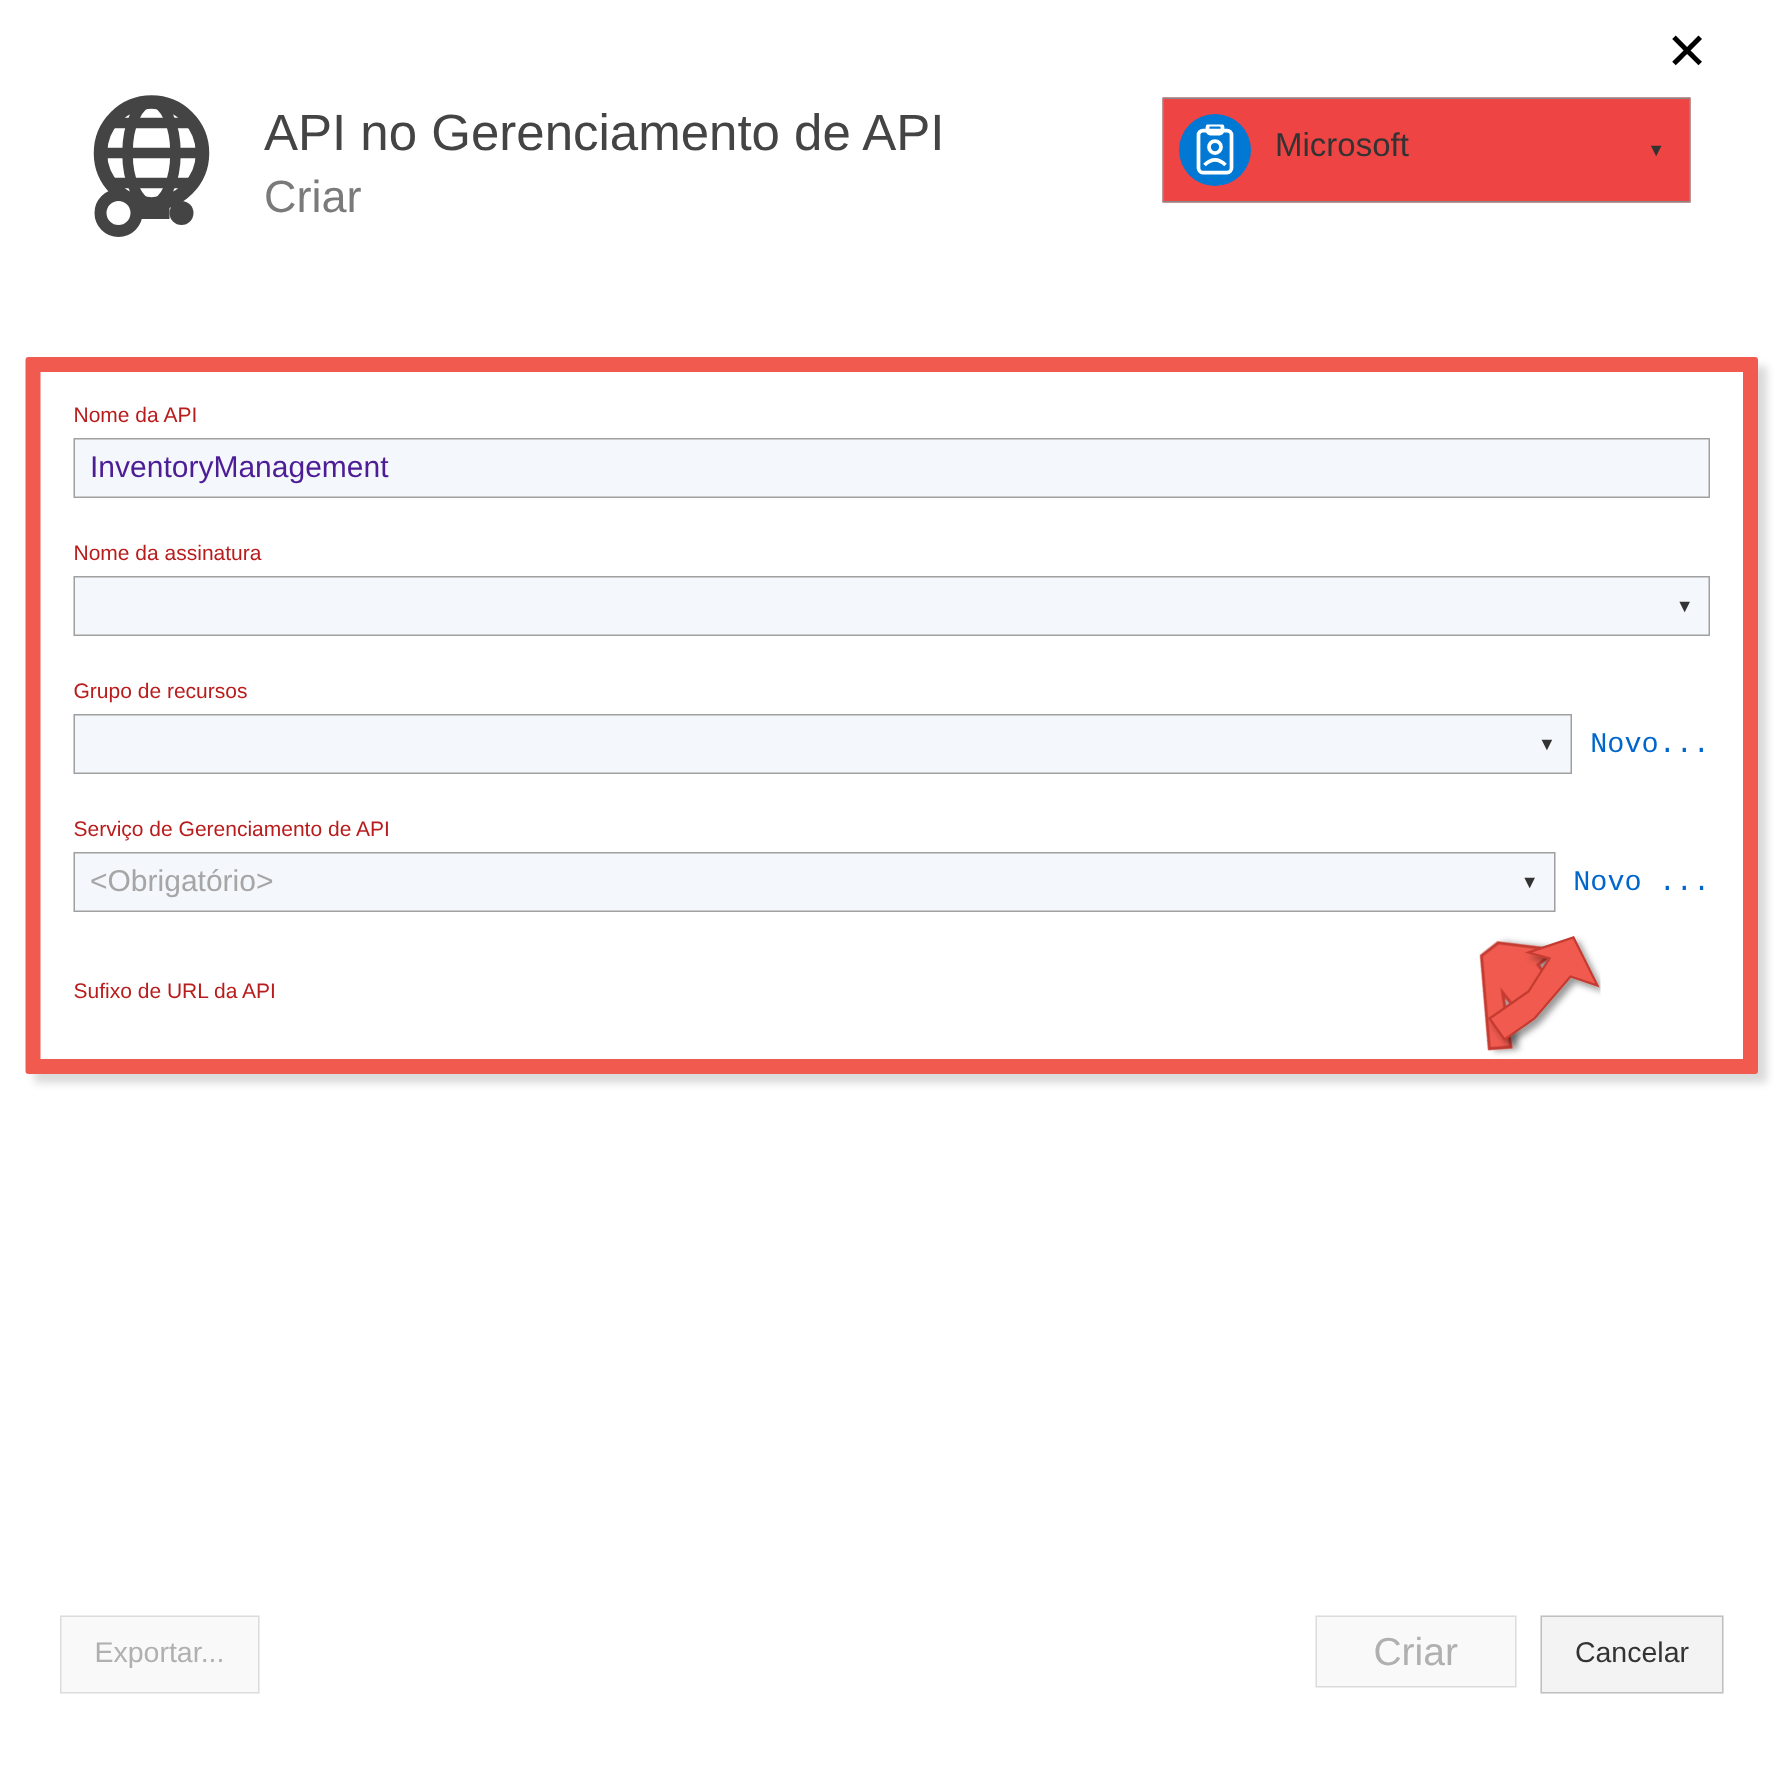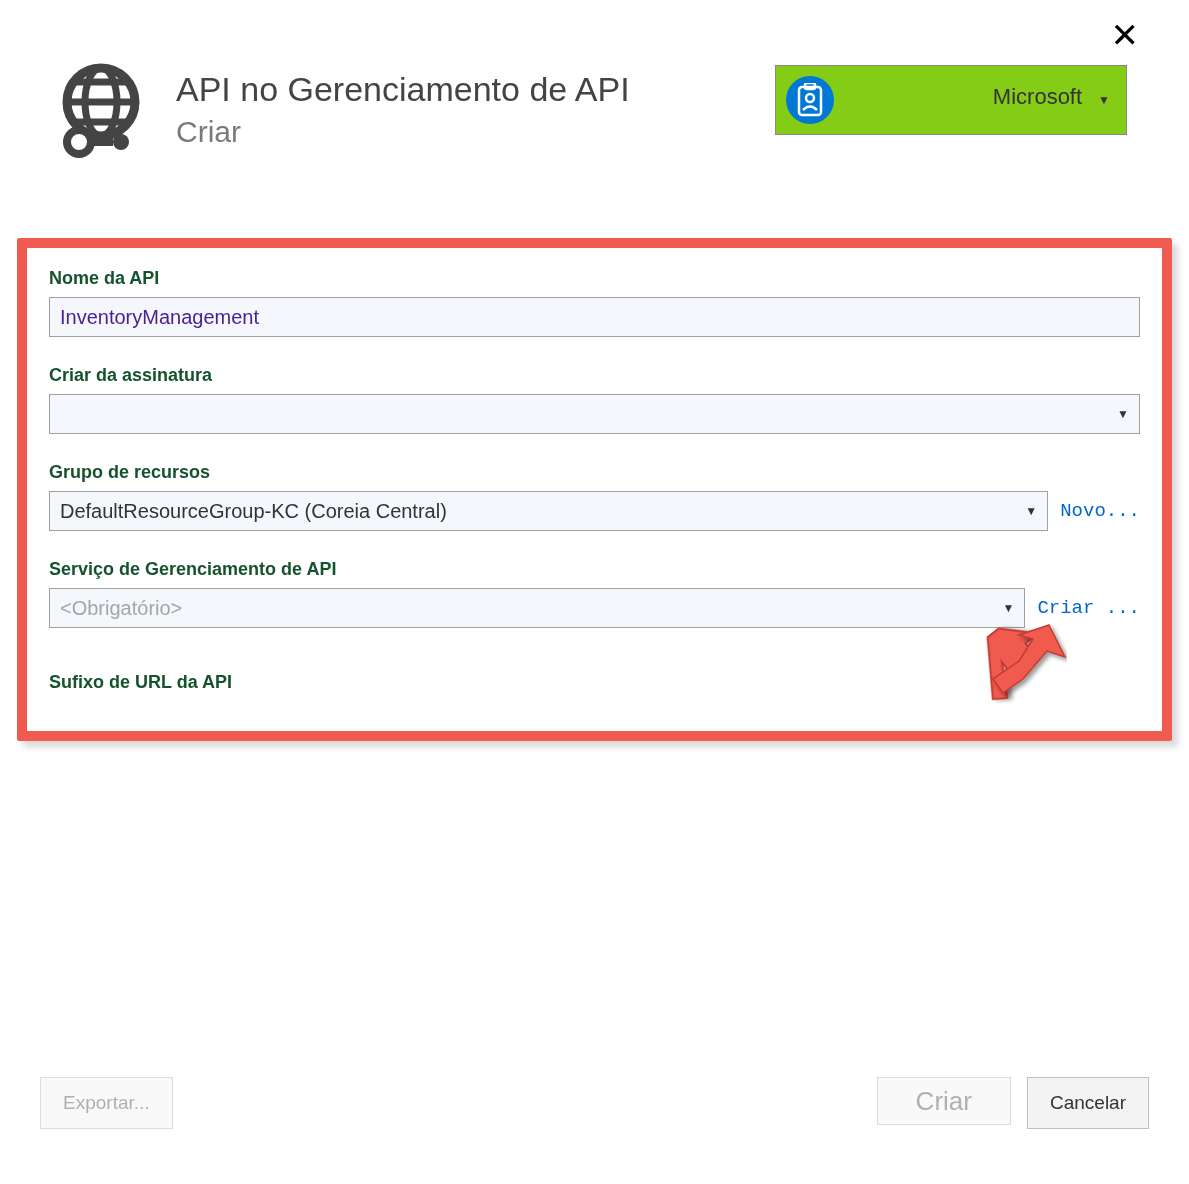--- a/index.html
+++ b/index.html
@@ -49,26 +49,25 @@
       font-weight: 400;
       color: #7a7a7a;
     }
     .account-box {
       position: absolute;
       top: 65px;
       right: 62px;
       width: 352px;
       height: 70px;
       border: 1px solid #888888;
-      background: #84cc16;
+      background: #ef4444;
       display: flex;
       align-items: center;
       padding: 20px 10px;
       gap: 16px;
-      text-align: right;
     }
     .account-avatar {
       width: 48px;
       height: 48px;
       border-radius: 50%;
       background: #0078d4;
       display: flex;
       align-items: center;
       justify-content: center;
     }
@@ -89,25 +88,24 @@
       border-radius: 2px;
       padding: 20px 22px 30px 22px;
       position: relative;
       background: #ffffff;
       box-shadow: 6px 6px 6px rgba(0,0,0,0.15);
     }
     .field {
       margin-bottom: 28px;
     }
     .field-label {
-      font-size: 18px;
-      color: #14532d;
+      font-size: 14px;
+      color: #b91c1c;
       margin-bottom: 8px;
       display: block;
-      font-weight: bold;
     }
     .field-row {
       display: flex;
       align-items: center;
       gap: 12px;
     }
     .text-input {
       width: 100%;
       height: 40px;
       border: 1px solid #a0a0a0;
@@ -226,46 +224,45 @@
 </div>
 
 <div class="form-area">
 
   <div class="field">
     <label class="field-label">Nome da API</label>
     <input class="text-input" type="text" value="InventoryManagement" style="">
   </div>
 
   <div class="field">
-    <label class="field-label">Criar da assinatura</label>
+    <label class="field-label">Nome da assinatura</label>
     <div class="dropdown">
       <span></span>
       <span class="dd-arrow">▼</span>
     </div>
   </div>
 
   <div class="field">
     <label class="field-label">Grupo de recursos</label>
     <div class="field-row">
       <div class="dropdown">
-        <span>DefaultResourceGroup-KC (Coreia Central)</span>
         <span class="dd-arrow">▼</span>
       </div>
       <span class="link-btn">Novo...</span>
     </div>
   </div>
 
   <div class="field">
     <label class="field-label">Serviço de Gerenciamento de API</label>
     <div class="field-row">
       <div class="dropdown placeholder">
         <span>&lt;Obrigatório&gt;</span>
         <span class="dd-arrow">▼</span>
       </div>
-      <span class="link-btn">Criar ...</span>
+      <span class="link-btn">Novo ...</span>
     </div>
   </div>
 
   <div class="field" style="margin-top:44px; margin-bottom:8px;">
     <label class="field-label">Sufixo de URL da API</label>
   </div>
 
   <div class="arrow-callout">
     <svg viewBox="0 0 100 85" width="100" height="85">
       <defs>

